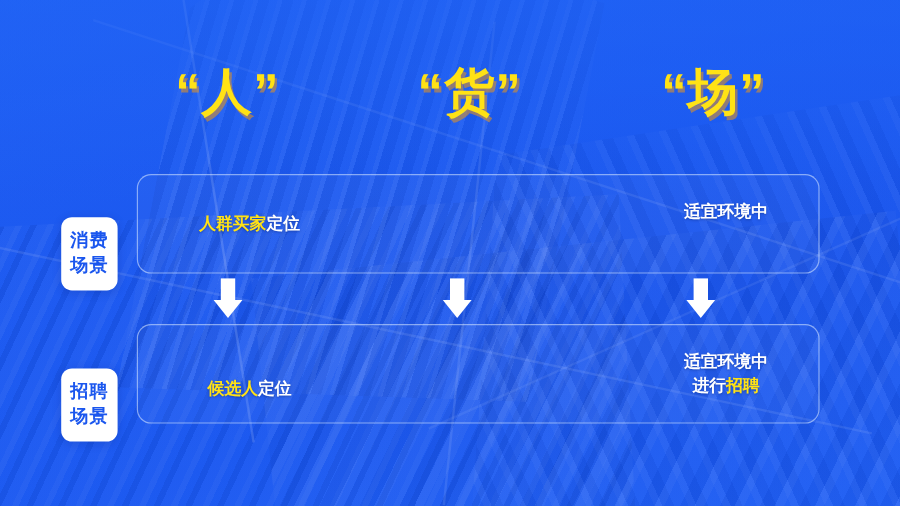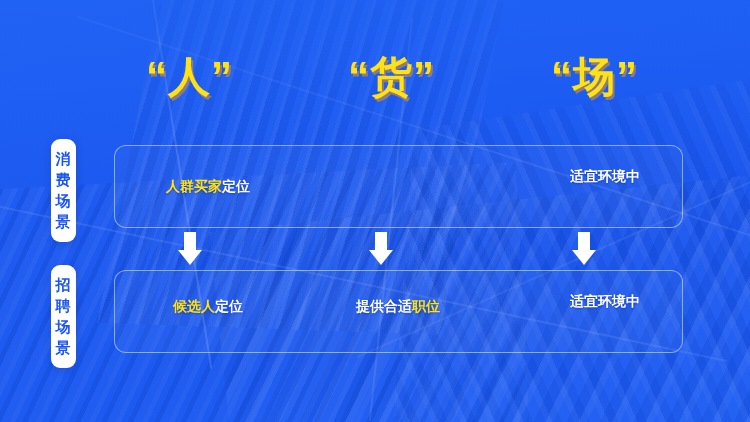--- a/index.html
+++ b/index.html
@@ -179,32 +179,33 @@
     white-space: nowrap;
   }
   .hdr-1 { left: 146px; }
   .hdr-2 { left: 348px; }
   .hdr-3 { left: 551px; }
 
   
   .chip {
     position: absolute;
     left: 51px;
-    width: 25px;
+    width: 47px;
     background: #ffffff;
     border-radius: 9px;
     box-shadow: 0 2px 8px rgba(0,20,90,0.16);
     color: #1a56ee;
     font-size: 15px;
     font-weight: bold;
     line-height: 21px;
     text-align: center;
     letter-spacing: 1px;
     box-sizing: border-box;
     padding: 9px 0 10px 0;
+    margin-top: 42px;
   }
   .chip-1 { top: 139px; }
   .chip-2 { top: 265px; }
   .chip span { display: block; }
 
   
   .panel {
     position: absolute;
     left: 114px;
     width: 569px;
@@ -226,21 +227,21 @@
     color: #ffffff;
     white-space: nowrap;
     text-shadow: 0 1px 2px rgba(0,16,72,0.35);
   }
   .cell .hl { color: #ffe215; }
   .cell-c1 { left: 128px; width: 160px; }
   .cell-c2 { left: 318px; width: 160px; }
   .cell-c3 { left: 520px; width: 170px; }
   .r1 { top: 176px; }
   .r1.two-line { top: 166px; }
-  .r2 { top: 296px; }
+  .r2 { top: 313px; }
   .r2.two-line { top: 291px; }
 
   
   .arrow {
     position: absolute;
     top: 232px;
     width: 34px;
     height: 34px;
   }
   .arrow .shaft {
@@ -319,20 +320,18 @@
 
   <div class="chip chip-2">
     <span>招聘</span>
     <span>场景</span>
   </div>
   <div class="panel panel-2"></div>
 
   <div class="cell cell-c1 r2">
     <span class="hl">候选人</span><span>定位</span>
   </div>
-  <div class="cell cell-c2 r2">
-    <span>提供合适</span><span class="hl">职位</span>
-  </div>
   <div class="cell cell-c3 r2 two-line">
     <div>适宜环境中</div>
+    <div><span>进行</span><span class="hl">招聘</span></div>
   </div>
 
 </div>
 
 </body></html>

